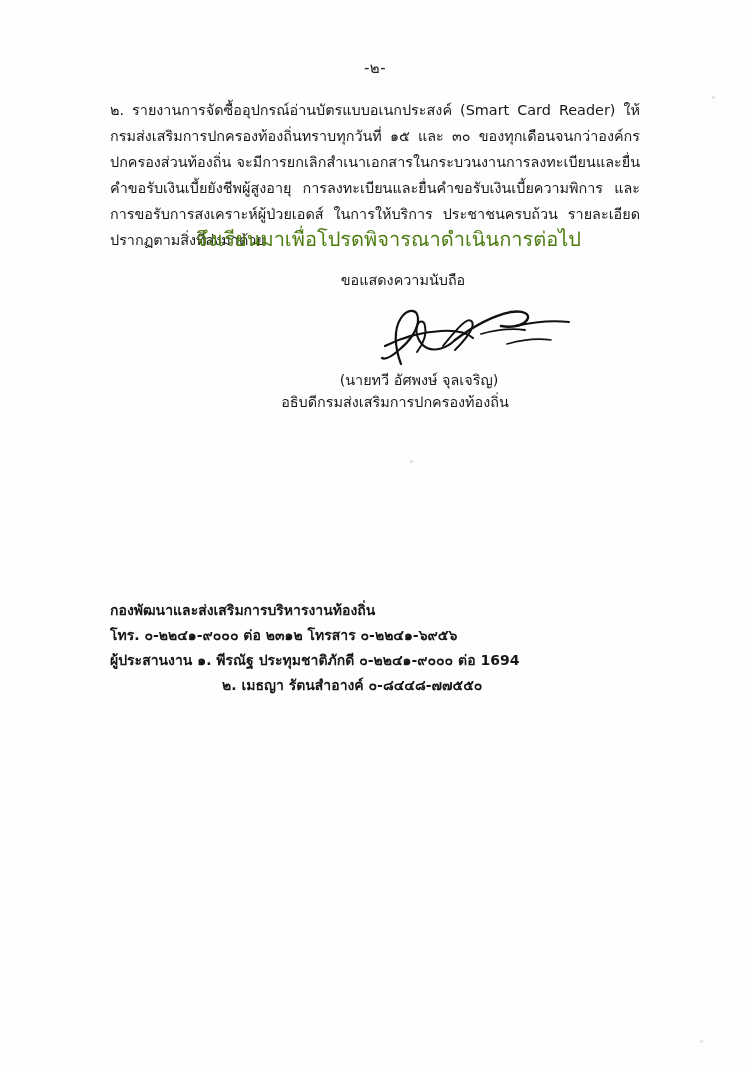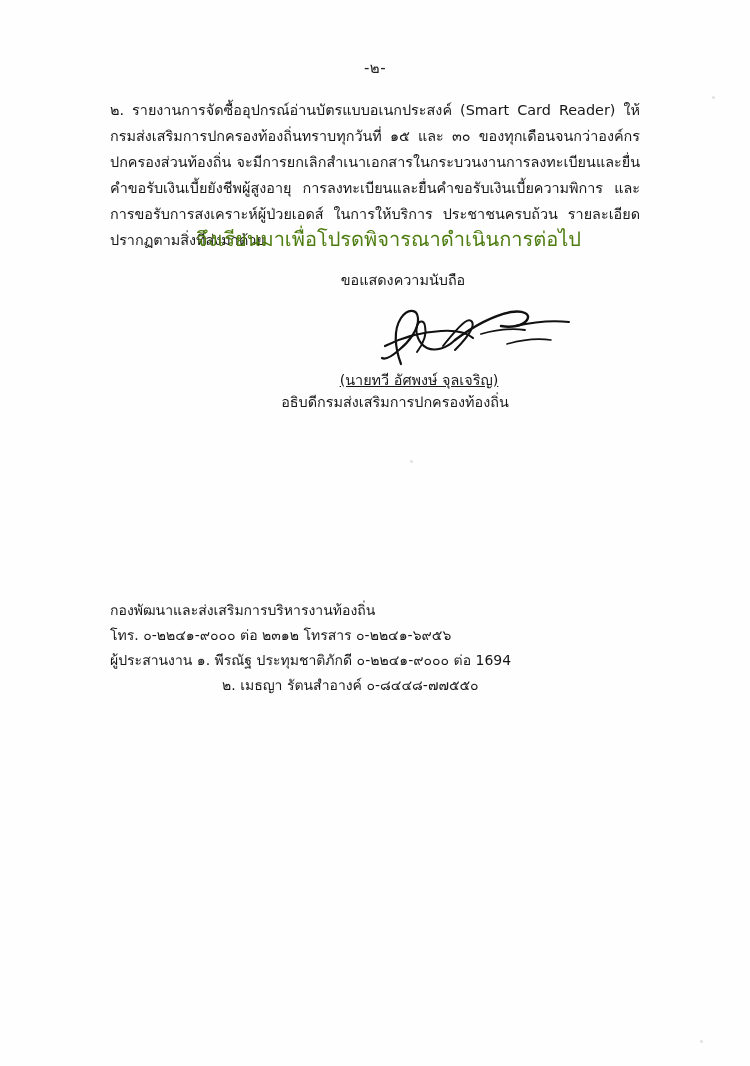--- a/index.html
+++ b/index.html
@@ -82,21 +82,20 @@
     position: absolute;
     top: 368px;
     left: 0;
     width: 750px;
     text-align: center;
     font-size: 14.4px;
     color: #161616;
     padding-left: 88px;
     box-sizing: border-box;
     line-height: 24px;
-    text-decoration: underline;
   }
   .sign-title {
     position: absolute;
     top: 390px;
     left: 0;
     width: 750px;
     text-align: center;
     font-size: 14.4px;
     color: #161616;
     padding-left: 40px;
@@ -104,20 +103,21 @@
     line-height: 24px;
   }
   .footer-block {
     position: absolute;
     top: 598px;
     left: 110px;
     width: 560px;
     font-size: 14px;
     line-height: 25px;
     color: #161616;
+    font-weight: bold;
   }
   .footer-line {
     white-space: nowrap;
   }
   .footer-line.indented {
     padding-left: 112px;
   }
   .speck {
     position: absolute;
     background: #c9c9c9;

